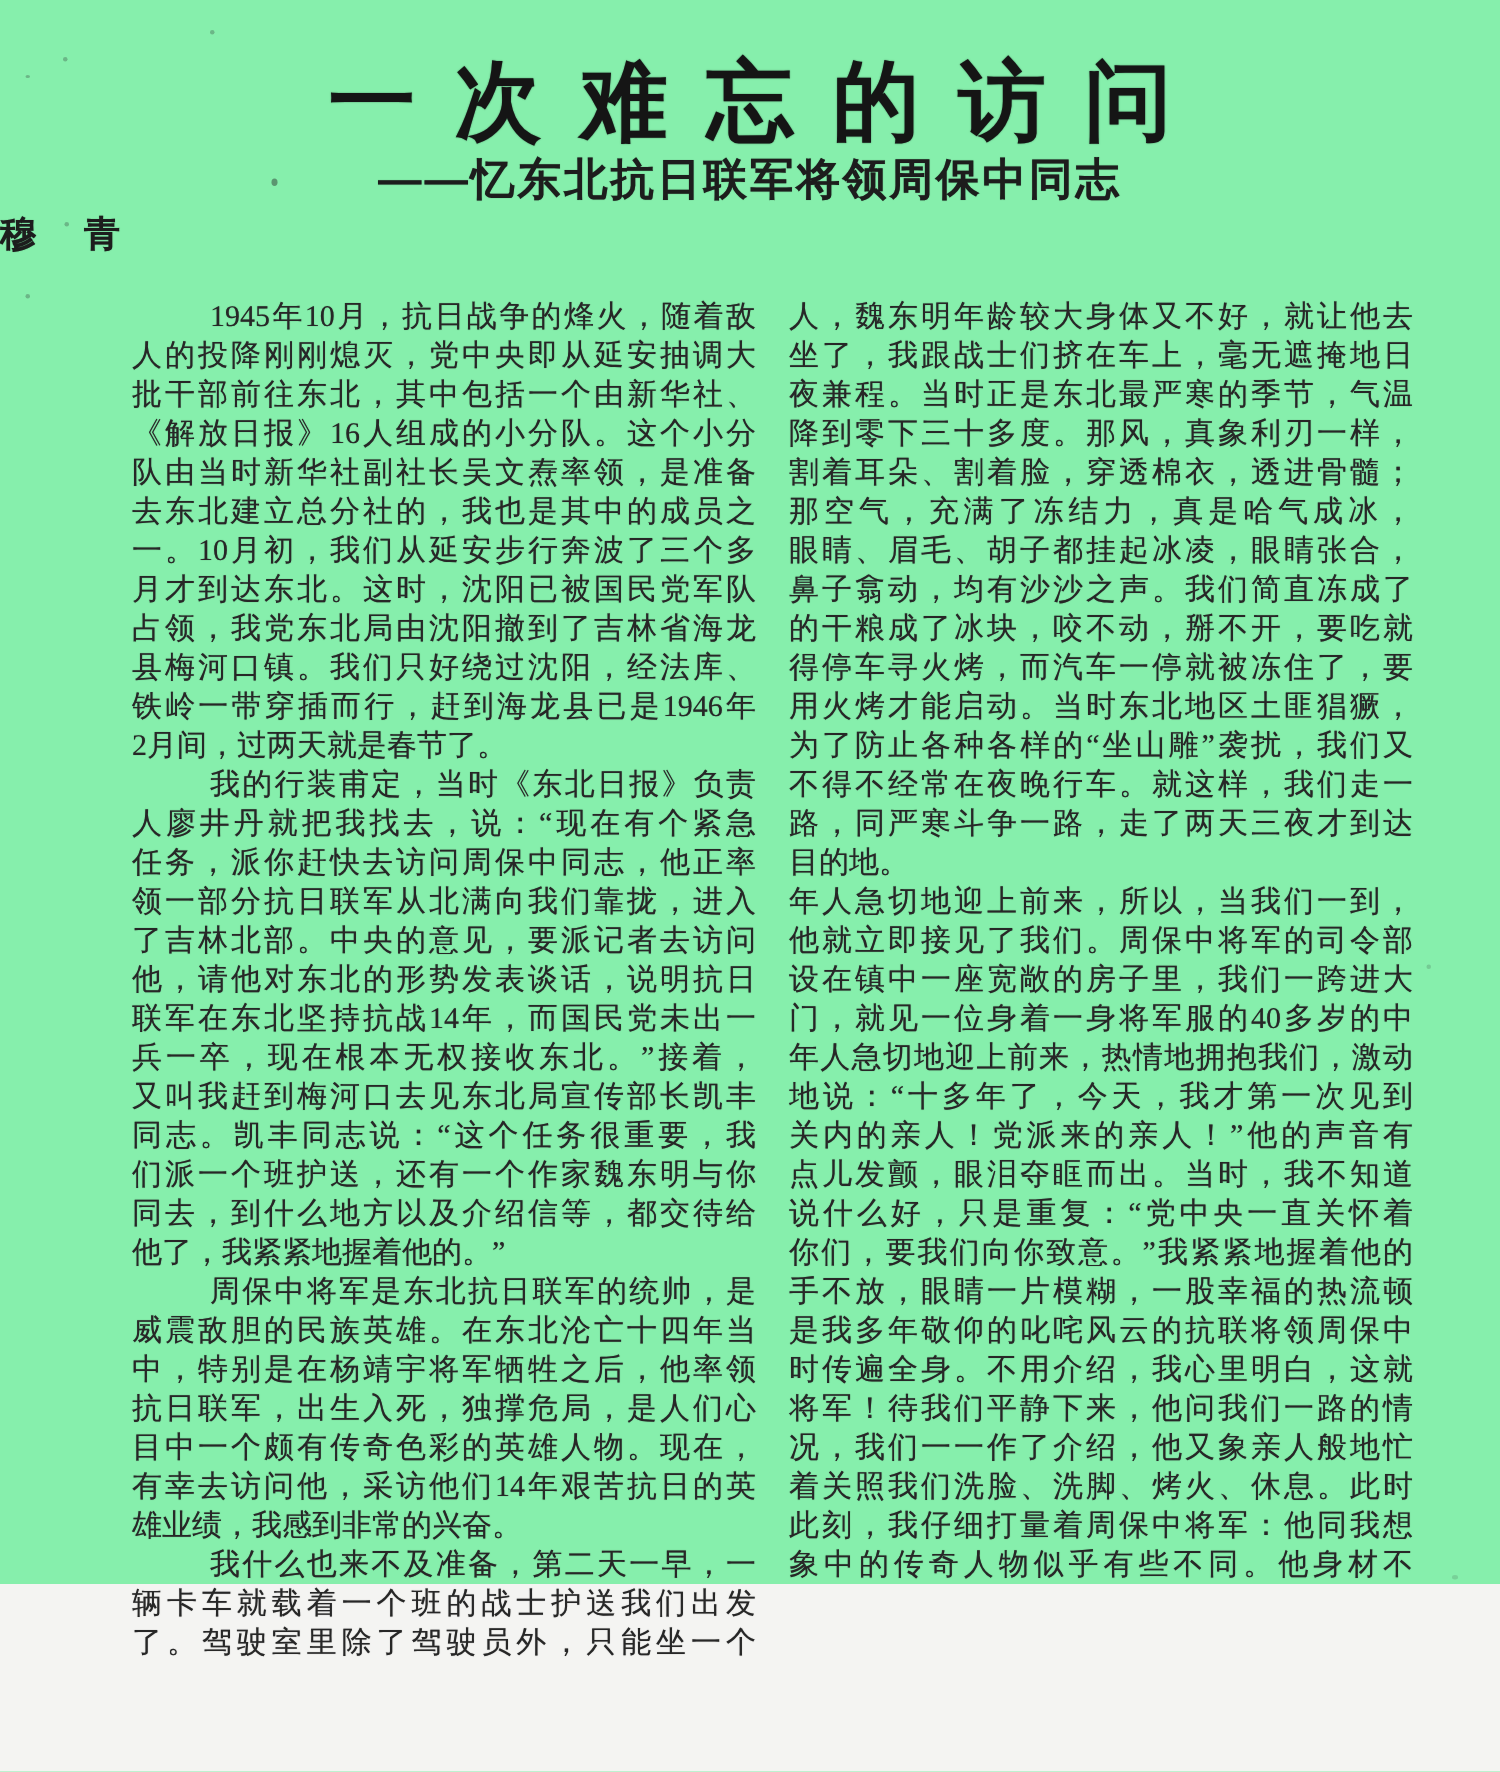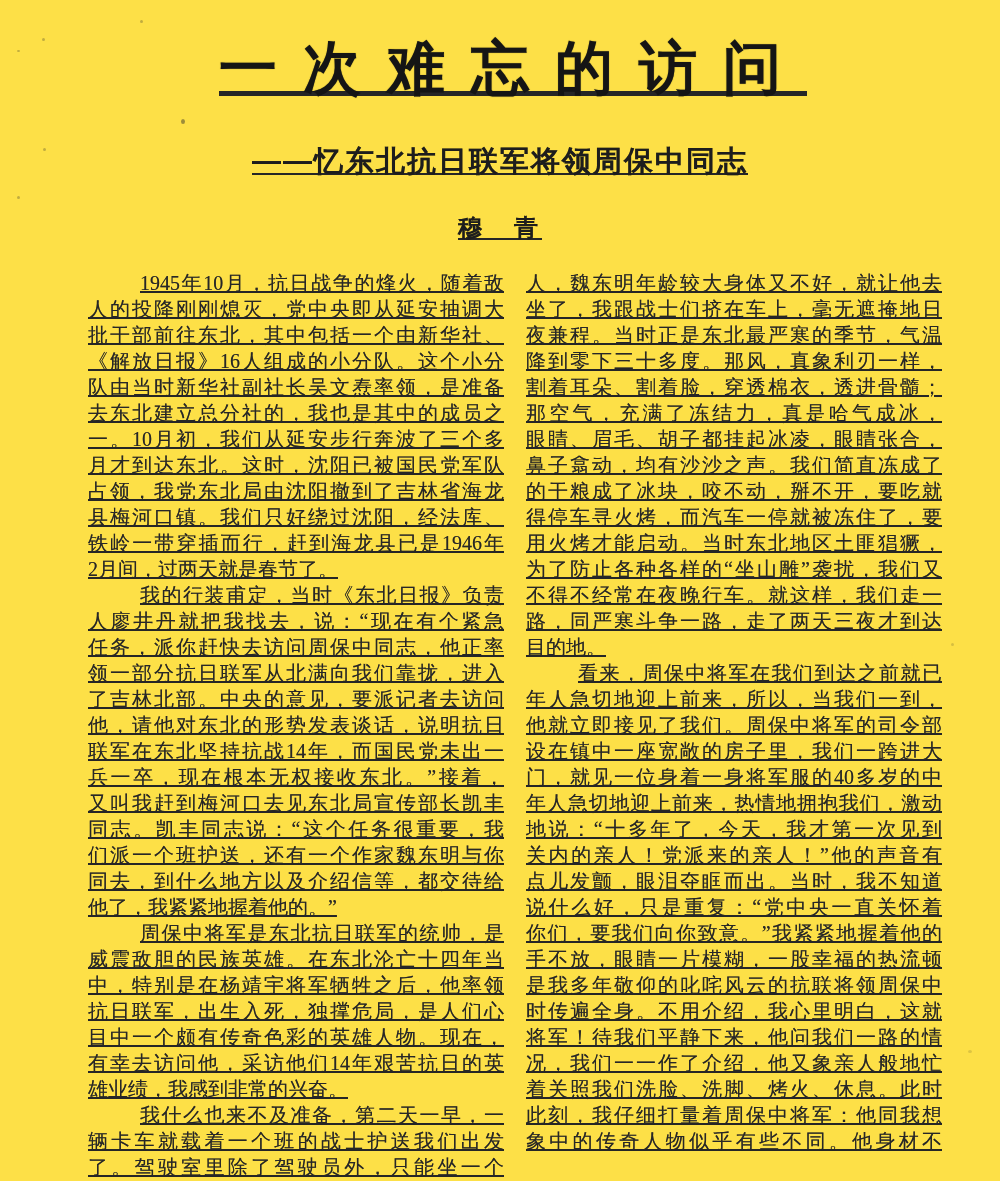--- a/index.html
+++ b/index.html
@@ -4,51 +4,47 @@
 <style>
   html,body{margin:0;padding:0;}
   body{
     width:1000px;height:1181px;
     background:#f4f4f2;
     font-family:"Liberation Serif","DejaVu Serif",serif;
     overflow:hidden;
   }
   .page{
     position:relative;
-    width:1000px;height:1181px;
-    background:#fde047;
+    width:1000px;height:1056px;
+    background:#86efac;
     color:#262626;
-    text-decoration:underline;
   }
   .title{
     margin:0;
     padding-top:36px;
     text-align:center;
     font-family:"Liberation Sans","DejaVu Sans",sans-serif;
     font-size:58px;
     font-weight:900;
     letter-spacing:26px;
     text-indent:26px; 
     color:#151515;
     text-shadow:0 0 1px rgba(0,0,0,.55);
     line-height:1.1;
   }
   .subtitle{
-    margin-top:42px;
     text-align:center;
     font-family:"Liberation Sans","DejaVu Sans",sans-serif;
     font-size:29px;
     font-weight:bold;
     letter-spacing:2px;
     color:#1d1d1d;
     text-shadow:0 0 .6px rgba(0,0,0,.5);
   }
   .author{
-    margin-top:30px;
-    text-align:center;
     font-family:"Liberation Sans","DejaVu Sans",sans-serif;
     font-size:24px;
     font-weight:bold;
     letter-spacing:4px;
     color:#1d1d1d;
     text-shadow:0 0 .6px rgba(0,0,0,.5);
   }
   .columns{
     display:flex;
     gap:22px;
@@ -147,21 +143,20 @@
           <div class="line">鼻子翕动，均有沙沙之声。我们简直冻成了</div>
           <div class="line">的干粮成了冰块，咬不动，掰不开，要吃就</div>
           <div class="line">得停车寻火烤，而汽车一停就被冻住了，要</div>
           <div class="line">用火烤才能启动。当时东北地区土匪猖獗，</div>
           <div class="line">为了防止各种各样的“坐山雕”袭扰，我们又</div>
           <div class="line">不得不经常在夜晚行车。就这样，我们走一</div>
           <div class="line">路，同严寒斗争一路，走了两天三夜才到达</div>
           <div class="line short">目的地。</div>
         </div>
         <div class="para">
-          <div class="line indent">看来，周保中将军在我们到达之前就已</div>
           <div class="line">年人急切地迎上前来，所以，当我们一到，</div>
           <div class="line">他就立即接见了我们。周保中将军的司令部</div>
           <div class="line">设在镇中一座宽敞的房子里，我们一跨进大</div>
           <div class="line">门，就见一位身着一身将军服的40多岁的中</div>
           <div class="line">年人急切地迎上前来，热情地拥抱我们，激动</div>
           <div class="line">地说：“十多年了，今天，我才第一次见到</div>
           <div class="line">关内的亲人！党派来的亲人！”他的声音有</div>
           <div class="line">点儿发颤，眼泪夺眶而出。当时，我不知道</div>
           <div class="line">说什么好，只是重复：“党中央一直关怀着</div>
           <div class="line">你们，要我们向你致意。”我紧紧地握着他的</div>

